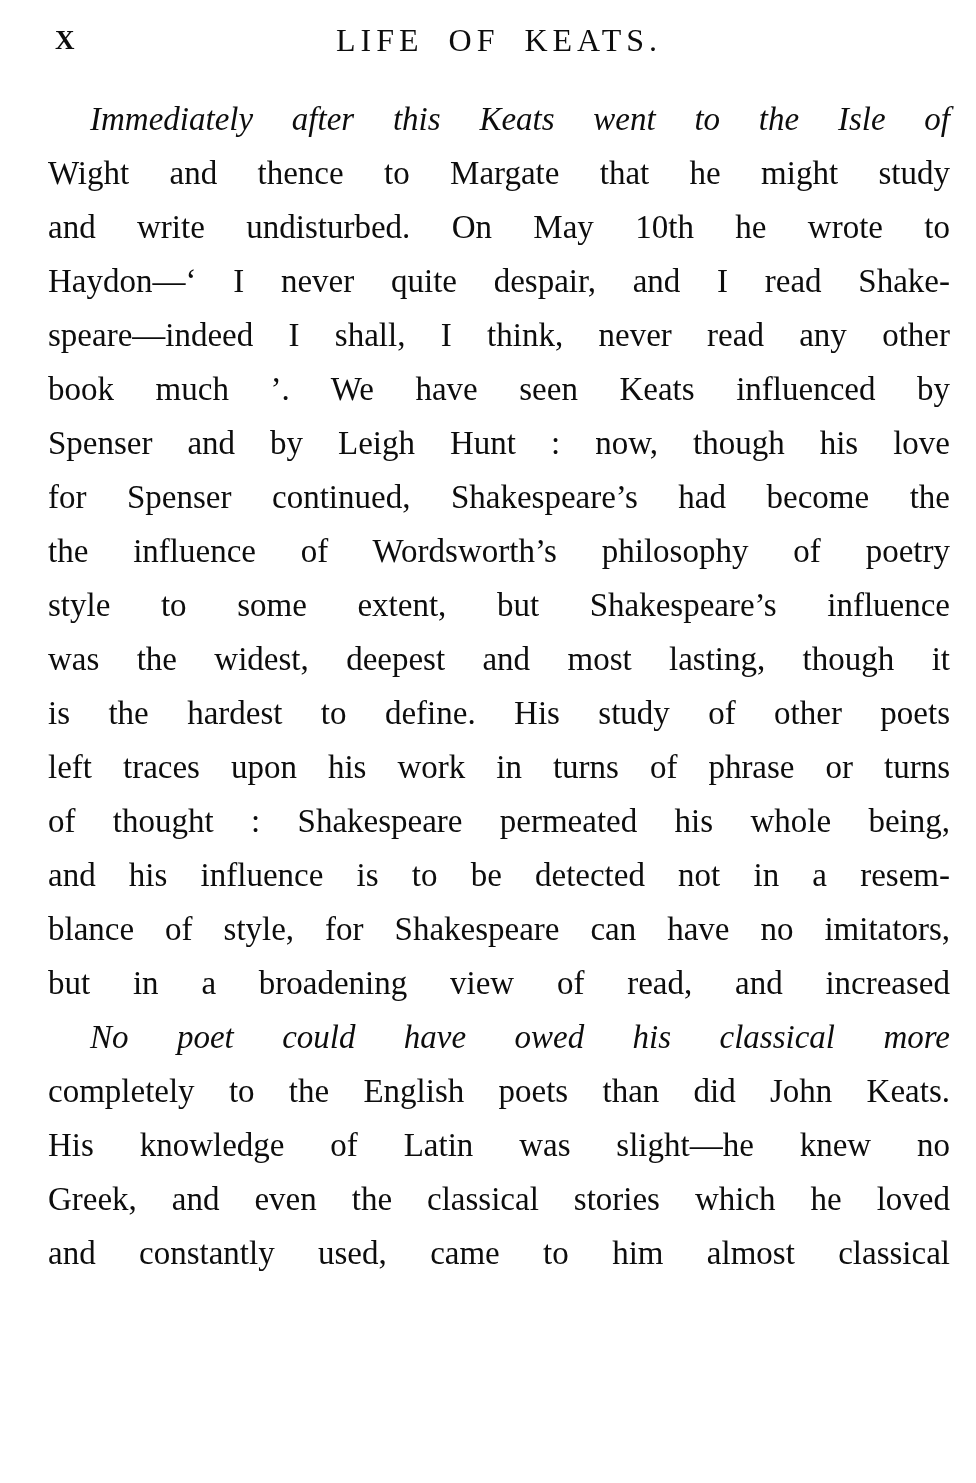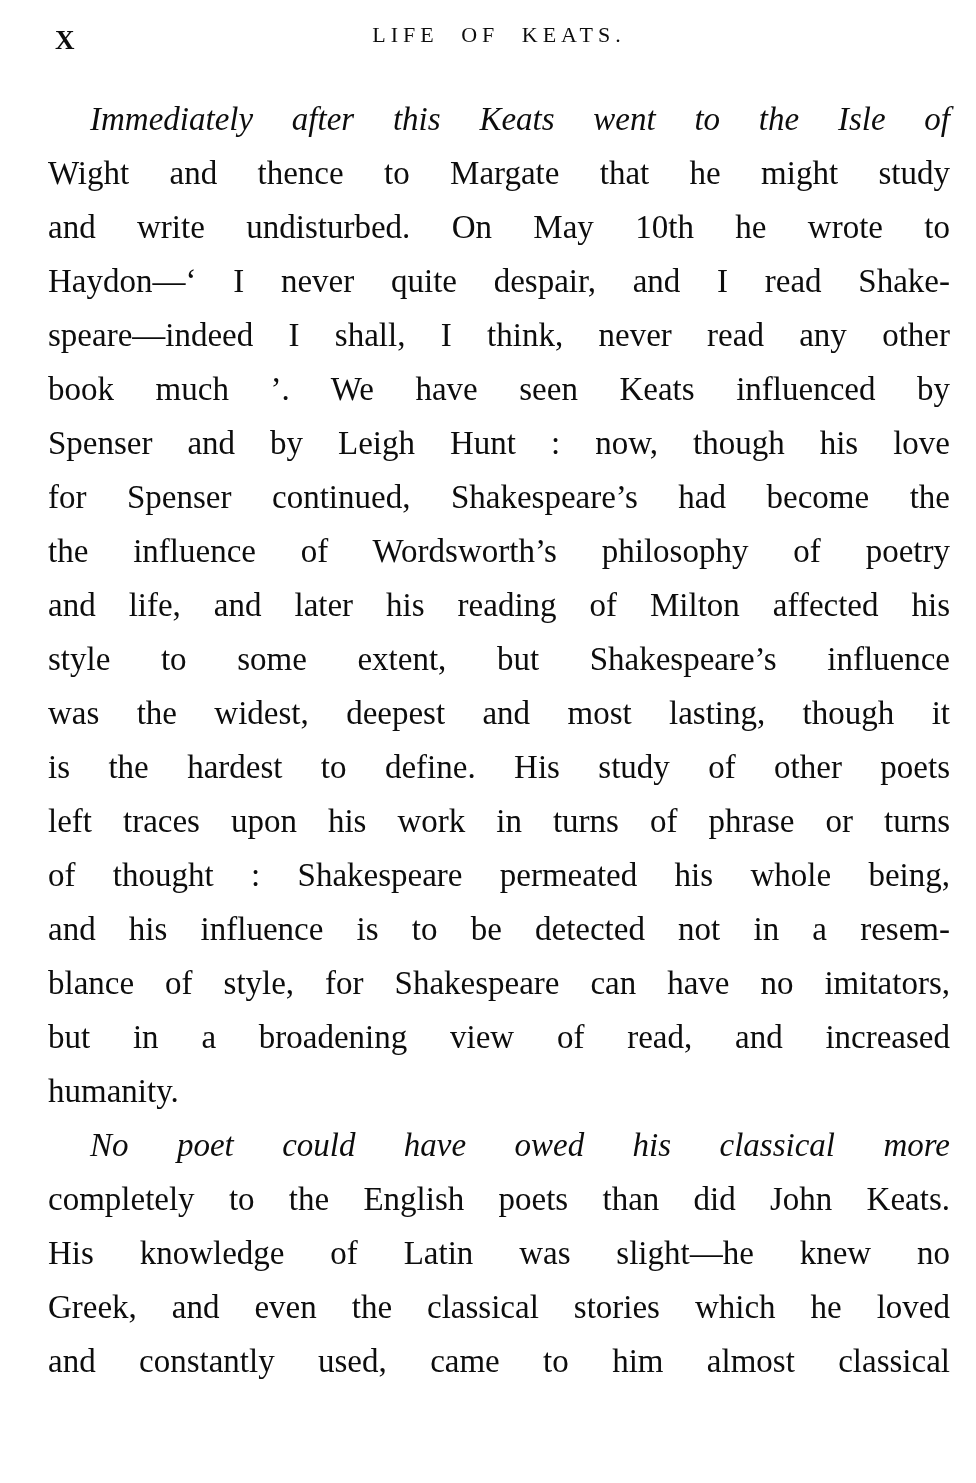--- a/index.html
+++ b/index.html
@@ -30,21 +30,21 @@
     position: absolute;
     left: 7px;
     top: 3px;
     font-size: 27px;
     font-weight: bold;
     text-transform: uppercase;
     letter-spacing: 1px;
   }
   .running-title {
     text-align: center;
-    font-size: 22px;
+    font-size: 32px;
     letter-spacing: 5px;
     word-spacing: 12px;
   }
   
   .page-body {
     font-size: 33px;
     line-height: 54px;
   }
   .paragraph {
     margin: 0;
@@ -77,30 +77,28 @@
     <div class="paragraph">
       <div class="line indent">Immediately after this Keats went to the Isle of</div>
       <div class="line">Wight and thence to Margate that he might study</div>
       <div class="line">and write undisturbed.  On May 10th he wrote to</div>
       <div class="line">Haydon—‘ I never quite despair, and I read Shake-</div>
       <div class="line">speare—indeed I shall, I think, never read any other</div>
       <div class="line">book much ’.  We have seen Keats influenced by</div>
       <div class="line">Spenser and by Leigh Hunt :  now, though his love</div>
       <div class="line">for Spenser continued, Shakespeare’s had become the</div>
       <div class="line">the influence of Wordsworth’s philosophy of poetry</div>
-      <div class="line">and life, and later his reading of Milton affected his</div>
       <div class="line">style to some extent, but Shakespeare’s influence</div>
       <div class="line">was the widest, deepest and most lasting, though it</div>
       <div class="line">is the hardest to define.  His study of other poets</div>
       <div class="line">left traces upon his work in turns of phrase or turns</div>
       <div class="line">of thought :  Shakespeare permeated his whole being,</div>
       <div class="line">and his influence is to be detected not in a resem-</div>
       <div class="line">blance of style, for Shakespeare can have no imitators,</div>
       <div class="line">but in a broadening view of read, and increased</div>
-      <div class="line para-last">humanity.</div>
     </div>
 
     <div class="paragraph">
       <div class="line indent">No poet could have owed his classical more</div>
       <div class="line">completely to the English poets than did John Keats.</div>
       <div class="line">His knowledge of Latin was slight—he knew no</div>
       <div class="line">Greek, and even the classical stories which he loved</div>
       <div class="line">and constantly used, came to him almost classical</div>
     </div>
 

